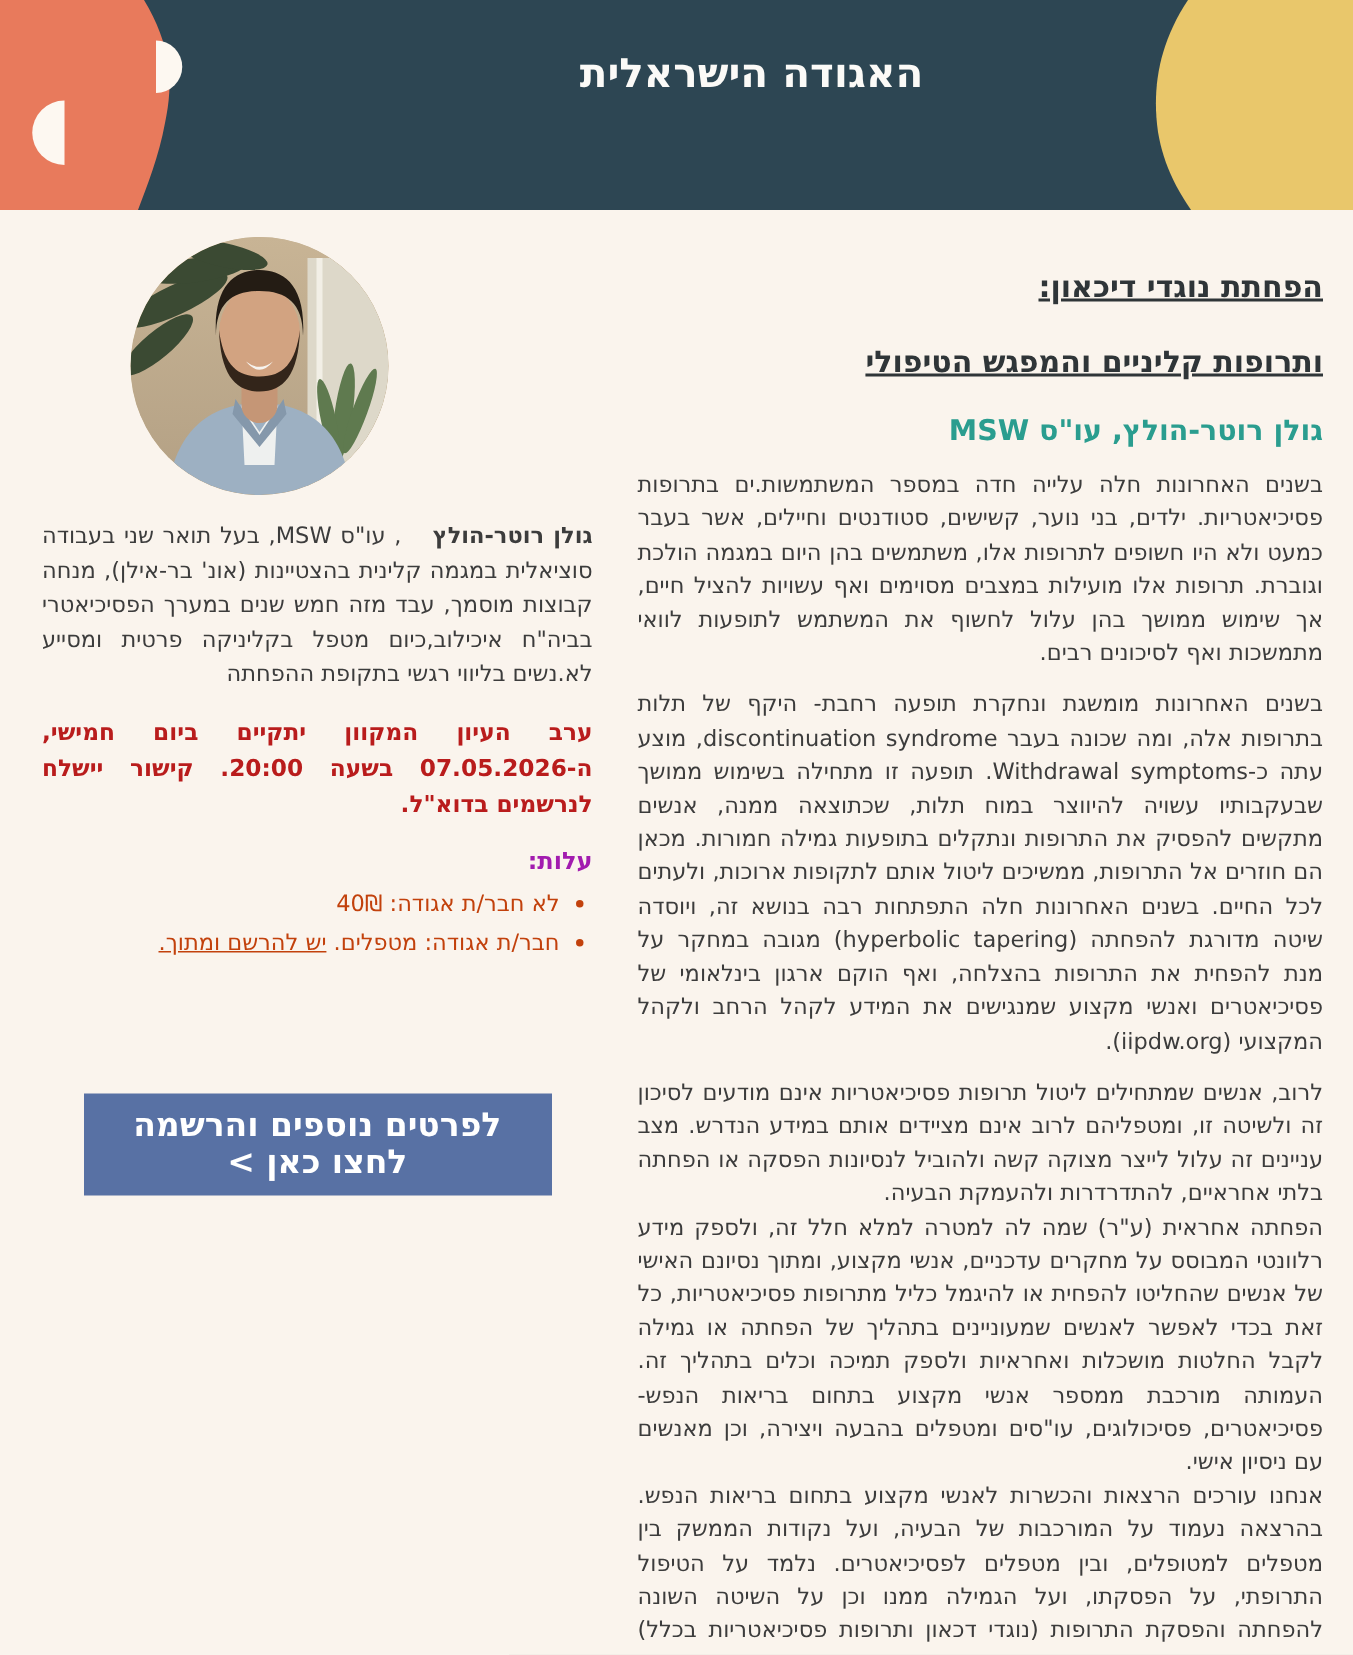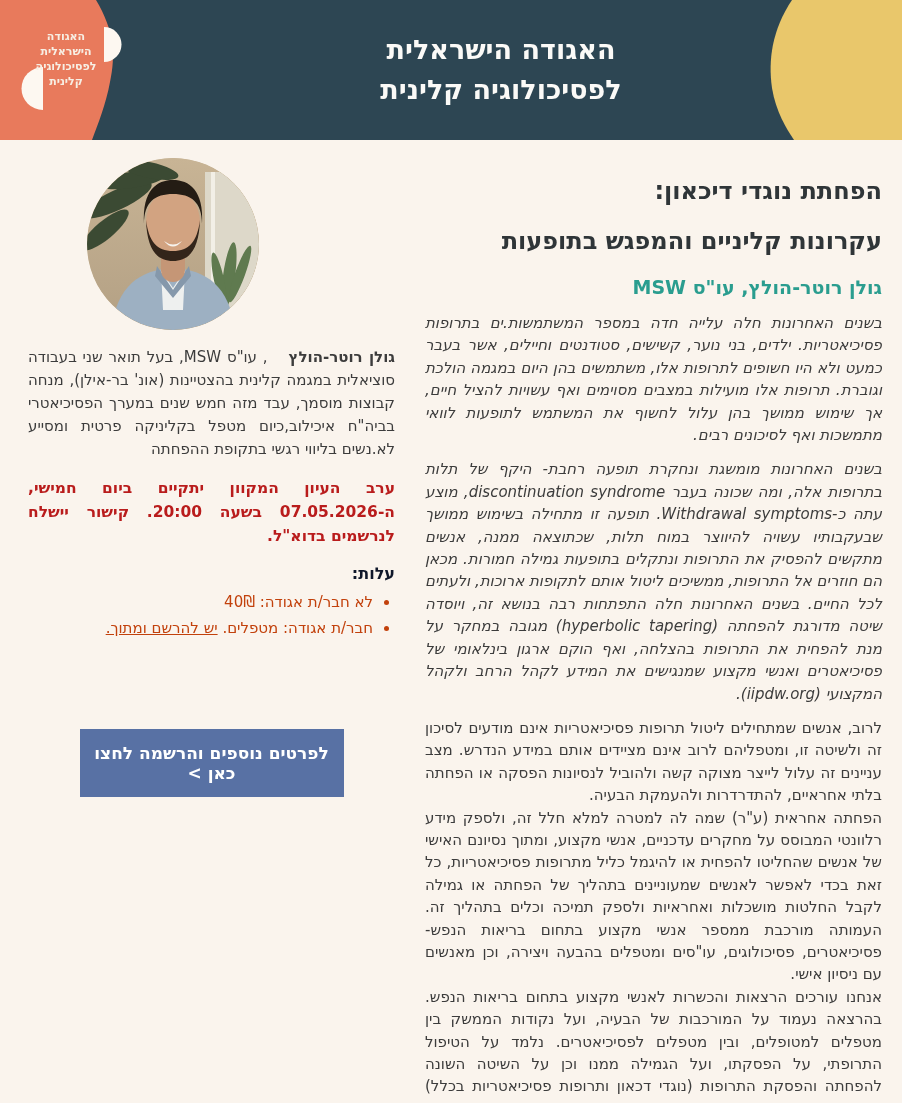--- a/index.html
+++ b/index.html
@@ -18,79 +18,72 @@
   .banner-title {
     position:absolute; top:30px; left:0; width:100%; box-sizing:border-box;
     padding-left:100px; text-align:center; z-index:1;
     color:#fbfaf7; font-weight:bold; font-size:27px; line-height:40px;
   }
   
   .content { display:flex; gap:30px; padding:18px 20px 0 28px; box-sizing:border-box; }
   .main-col  { flex:0 0 457px; width:457px; }
   .aside-col { flex:0 0 367px; width:367px; }
 
-  .hero-line { font-size:24px; line-height:50px; font-weight:bold; color:#2f3538; text-align:right; }
+  .hero-line { font-size:20px; line-height:50px; font-weight:bold; color:#2f3538; text-align:right;text-decoration:underline; }
   .hero-line.first { margin-top:8px; }
   .speaker { margin-top:10px; color:#2a9d8f; font-weight:bold; font-size:19px; text-align:right; }
 
   .article { margin-top:14px; }
   .article p { margin:0; font-size:15px; line-height:22.4px; text-align:justify; color:#3c3c3c; }
-  .article p.spaced { margin-bottom:12px;font-style:italic; }
+  .article p.spaced { margin-bottom:12px; }
 
   .photo {
     width:172px; height:172px; border-radius:50%; overflow:hidden;
     margin:0 136px 0 59px; background:#c6b394;
   }
   .photo svg { display:block; width:100%; height:100%; }
 
   .bio { margin:16px 0 0; font-size:15px; line-height:23px; text-align:justify; color:#3c3c3c; }
   .bio .name { font-weight:bold;margin-left:21px; }
 
   .schedule { margin:15px 0 0; color:#b91c1c; font-weight:bold; font-size:15.5px; line-height:24px; text-align:justify; }
 
-  .cost-label { margin-top:16px; font-weight:bold; font-size:16px; color:#0f172a; }
+  .cost-label { margin-top:16px; font-weight:bold; font-size:16px; color:#a21caf; }
   ul.cost { margin:6px 0 0; padding:0 22px 0 0; list-style:disc; }
   ul.cost li { font-size:15px; line-height:26px; color:#c2410c; }
   .link { text-decoration:underline; cursor:pointer; }
 
   .cta {
-    display:block; margin:88px auto 0; width:264px; height:68px;
+    display:block; margin:88px auto 0; width:312px; height:68px;
     background:#5871a4; color:#ffffff; border:none; cursor:pointer;
-    font-family:inherit; font-weight:bold; font-size:17px;
+    font-family:inherit; font-weight:bold; font-size:22px;
   }
 </style>
 </head>
 <body>
 
 <div class="page">
 
   <div class="banner">
     <svg class="banner-deco" viewBox="0 0 902 140" preserveAspectRatio="none">
       <path d="M0,0 H96 C114,30 116,55 110,82 C106,104 98,124 92,140 H0 Z" fill="#e87a5c"></path>
       <path d="M902,0 H792 C772,30 768,60 772,88 C776,112 786,128 794,140 H902 Z" fill="#e9c76b"></path>
       <path d="M104,27 A17.5,17.5 0 0 1 104,62 Z" fill="#fdf8f1"></path>
       <path d="M43,67 A21.5,21.5 0 0 0 43,110 Z" fill="#fdf8f1"></path>
     </svg>
-    <div class="logo-text">
-      <div>האגודה</div>
-      <div>הישראלית</div>
-      <div>לפסיכולוגיה</div>
-      <div>קלינית</div>
-    </div>
     <div class="banner-title">
       <div>האגודה הישראלית</div>
-      <div>לפסיכולוגיה קלינית</div>
     </div>
   </div>
 
   <div class="content">
 
     <div class="main-col">
       <div class="hero-line first">הפחתת נוגדי דיכאון:</div>
-      <div class="hero-line">עקרונות קליניים והמפגש בתופעות</div>
+      <div class="hero-line">ותרופות קליניים והמפגש הטיפולי</div>
       <div class="speaker">גולן רוטר-הולץ, עו"ס MSW</div>
       <div class="article">
         <p class="spaced">בשנים האחרונות חלה עלייה חדה במספר המשתמשות.ים בתרופות פסיכיאטריות. ילדים, בני נוער, קשישים, סטודנטים וחיילים, אשר בעבר כמעט ולא היו חשופים לתרופות אלו, משתמשים בהן היום במגמה הולכת וגוברת. תרופות אלו מועילות במצבים מסוימים ואף עשויות להציל חיים, אך שימוש ממושך בהן עלול לחשוף את המשתמש לתופעות לוואי מתמשכות ואף לסיכונים רבים.</p>
         <p class="spaced">בשנים האחרונות מומשגת ונחקרת תופעה רחבת- היקף של תלות בתרופות אלה, ומה שכונה בעבר discontinuation syndrome, מוצע עתה כ-Withdrawal symptoms. תופעה זו מתחילה בשימוש ממושך שבעקבותיו עשויה להיווצר במוח תלות, שכתוצאה ממנה, אנשים מתקשים להפסיק את התרופות ונתקלים בתופעות גמילה חמורות. מכאן הם חוזרים אל התרופות, ממשיכים ליטול אותם לתקופות ארוכות, ולעתים לכל החיים. בשנים האחרונות חלה התפתחות רבה בנושא זה, ויוסדה שיטה מדורגת להפחתה (hyperbolic tapering) מגובה במחקר על מנת להפחית את התרופות בהצלחה, ואף הוקם ארגון בינלאומי של פסיכיאטרים ואנשי מקצוע שמנגישים את המידע לקהל הרחב ולקהל המקצועי (iipdw.org).</p>
         <p>לרוב, אנשים שמתחילים ליטול תרופות פסיכיאטריות אינם מודעים לסיכון זה ולשיטה זו, ומטפליהם לרוב אינם מציידים אותם במידע הנדרש. מצב עניינים זה עלול לייצר מצוקה קשה ולהוביל לנסיונות הפסקה או הפחתה בלתי אחראיים, להתדרדרות ולהעמקת הבעיה.</p>
         <p>הפחתה אחראית (ע"ר) שמה לה למטרה למלא חלל זה, ולספק מידע רלוונטי המבוסס על מחקרים עדכניים, אנשי מקצוע, ומתוך נסיונם האישי של אנשים שהחליטו להפחית או להיגמל כליל מתרופות פסיכיאטריות, כל זאת בכדי לאפשר לאנשים שמעוניינים בתהליך של הפחתה או גמילה לקבל החלטות מושכלות ואחראיות ולספק תמיכה וכלים בתהליך זה. העמותה מורכבת ממספר אנשי מקצוע בתחום בריאות הנפש- פסיכיאטרים, פסיכולוגים, עו"סים ומטפלים בהבעה ויצירה, וכן מאנשים עם ניסיון אישי.</p>
         <p>אנחנו עורכים הרצאות והכשרות לאנשי מקצוע בתחום בריאות הנפש. בהרצאה נעמוד על המורכבות של הבעיה, ועל נקודות הממשק בין מטפלים למטופלים, ובין מטפלים לפסיכיאטרים. נלמד על הטיפול התרופתי, על הפסקתו, ועל הגמילה ממנו וכן על השיטה השונה להפחתה והפסקת התרופות (נוגדי דכאון ותרופות פסיכיאטריות בכלל) בצורה אחראית, הדרגתית ומבוקרת.</p>
       </div>
     </div>
 

